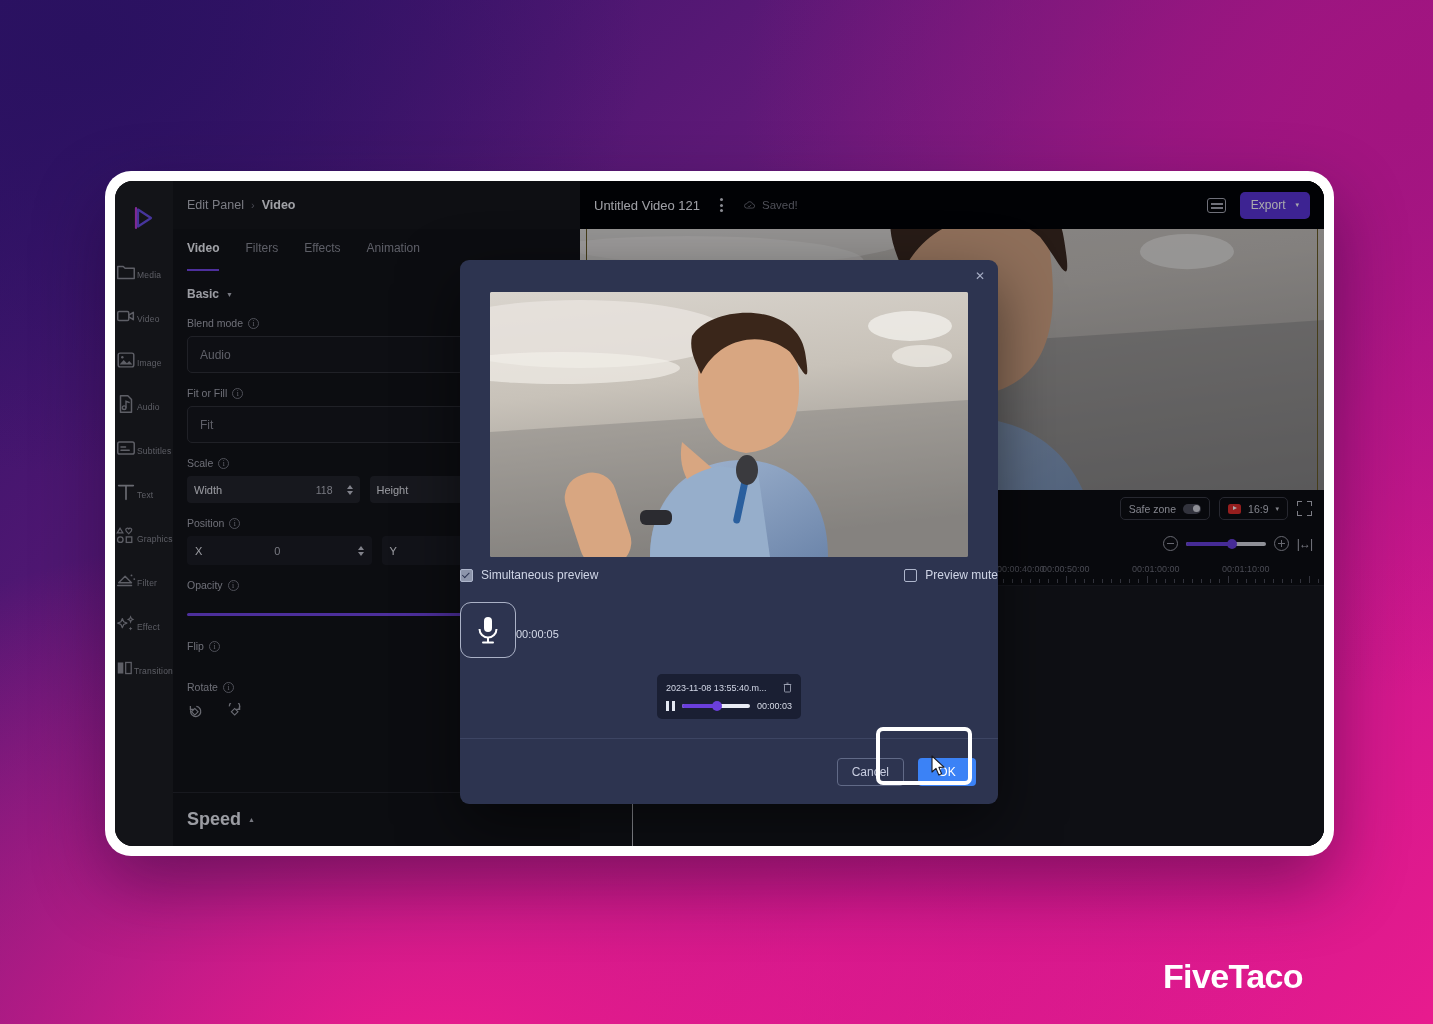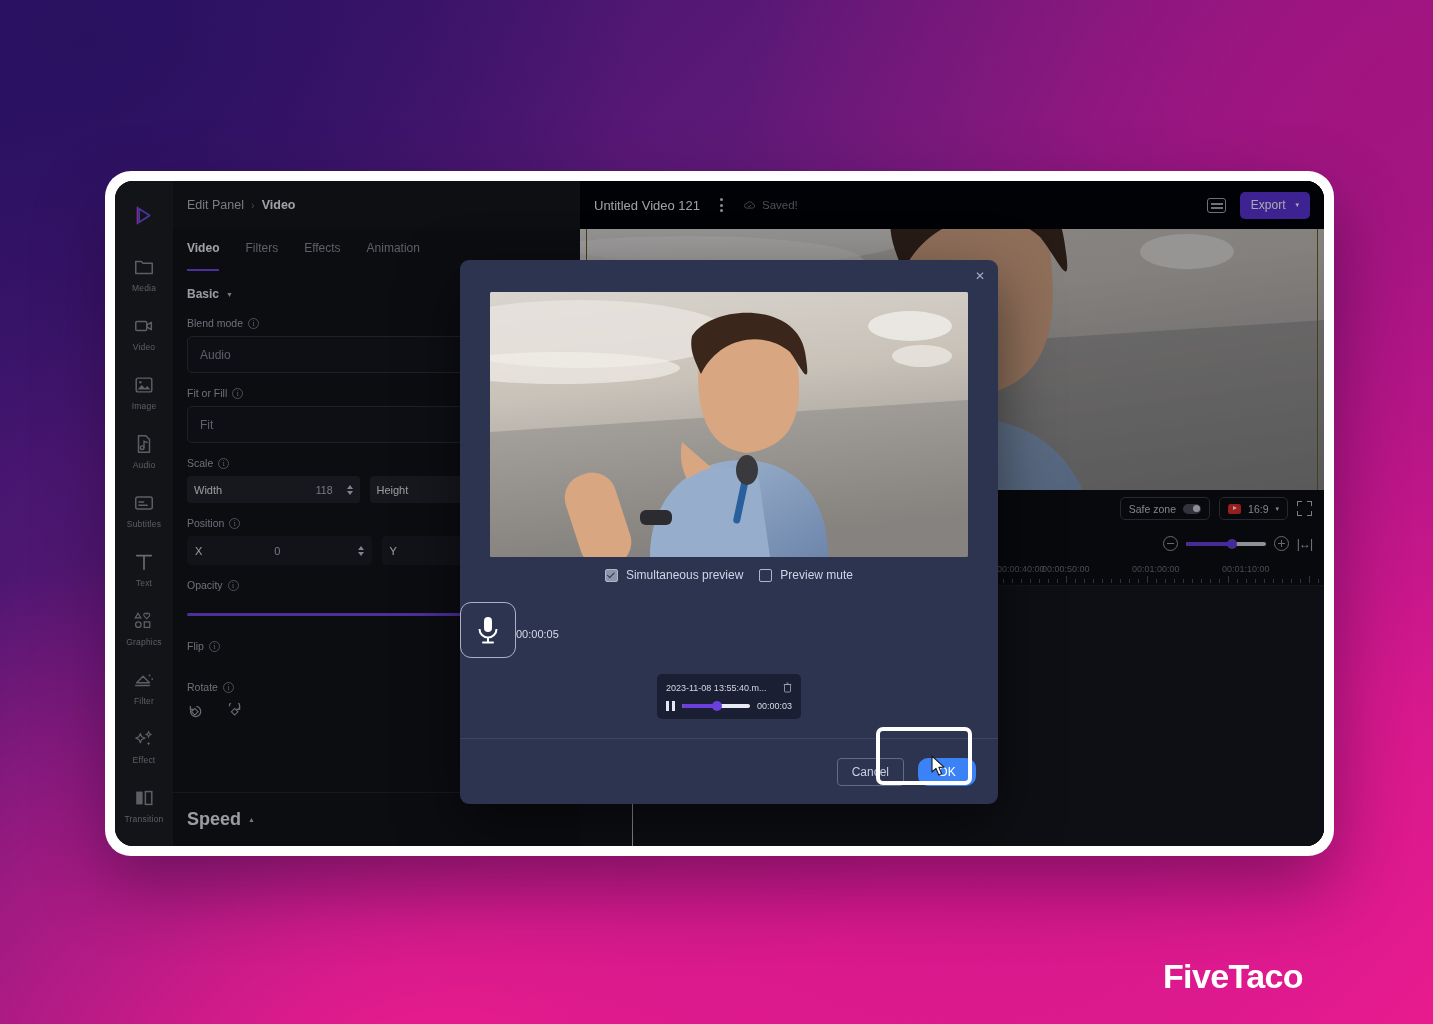--- a/index.html
+++ b/index.html
@@ -40,21 +40,21 @@
   .rail {
     width: 58px; height: 100%;
     background: #1c1c1e;
     flex: 0 0 58px;
     display: flex; flex-direction: column; align-items: center;
     padding-top: 24px;
   }
   .logo-mark { width: 26px; height: 26px; margin-bottom: 30px; }
   .rail-item {
     width: 100%;
-    display: flex; flex-direction: column; align-items: center;
+    display: flex; flex-direction: row; align-items: center;
     margin-bottom: 22px;
     cursor: pointer;
   }
   .rail-ico { width: 22px; height: 22px; opacity: .72; display: block; }
   .rail-lbl { font-size: 8.5px; color: #8c8c92; margin-top: 5px; letter-spacing: .2px; }
 
   
   .panel {
     width: 407px; flex: 0 0 407px; height: 100%;
     background: #111113;
@@ -196,21 +196,21 @@
     background: #2d3450; border-radius: 9px;
     box-shadow: 0 22px 60px rgba(0,0,0,.5);
     display: flex; flex-direction: column;
   }
   .modal-x { position: absolute; right: 13px; top: 9px; font-size: 12px; color: #a6adc4; cursor: pointer; }
   .m-video {
     margin: 32px 30px 0 30px; height: 265px; border-radius: 2px;
     background: linear-gradient(150deg,#cfc9c2 0%,#d8d3cd 28%,#b9b2aa 48%,#8d8a86 70%,#6f6e6d 100%);
     position: relative; overflow: hidden;
   }
-  .m-chk-row { display: flex; justify-content: center; align-items: center; gap: 16px; margin-top: 11px; }
+  .m-chk-row { display: flex; justify-content: space-between; align-items: center; gap: 16px; margin-top: 11px; }
   .chk { display: flex; align-items: center; gap: 8px; font-size: 12px; color: #cfd5e6; cursor: pointer; }
   .box { width: 13px; height: 13px; border: 1.6px solid #aeb6cc; border-radius: 2px; display:flex; align-items:center; justify-content:center;}
   .box.on { background: #8d95ab; border-color: #aeb6cc; }
   .box.on::after { content:""; width:6px; height:3px; border-left:1.6px solid #2b3250; border-bottom:1.6px solid #2b3250; transform: rotate(-45deg) translate(0px,-1px); }
 
   .mic-wrap { display:flex; flex-direction:row; align-items:center; margin-top: 20px; }
   .mic-btn {
     width: 56px; height: 56px; border: 1.6px solid #aab1c6; border-radius: 11px;
     display:flex; align-items:center; justify-content:center; cursor:pointer;
   }
@@ -233,21 +233,21 @@
   .modal-foot {
     margin-top: auto; border-top: 1px solid #3d4563;
     height: 66px; display: flex; align-items: center; justify-content: flex-end;
     gap: 14px; padding: 0 22px;
   }
   .btn-cancel {
     height: 28px; padding: 0 14px; border: 1px solid #616a87; border-radius: 4px;
     display:flex; align-items:center; font-size:12px; color:#c8cde0; cursor:pointer;
   }
   .btn-ok {
-    height: 28px; width: 58px; background: #3b82f6; border-radius: 10px;
+    height: 28px; width: 58px; background: #3b82f6; border-radius: 4px;
     display:flex; align-items:center; justify-content:center;
     font-size:12px; color:#fff; cursor:pointer;
   }
   .ok-highlight {
     position: absolute; left: 876px; top: 727px; width: 96px; height: 58px;
     border: 4px solid #fff; border-radius: 7px; pointer-events: none;
   }
   .cursor-arrow { position: absolute; left: 931px; top: 755px; width: 16px; height: 22px; pointer-events:none; }
 
   .brand {

